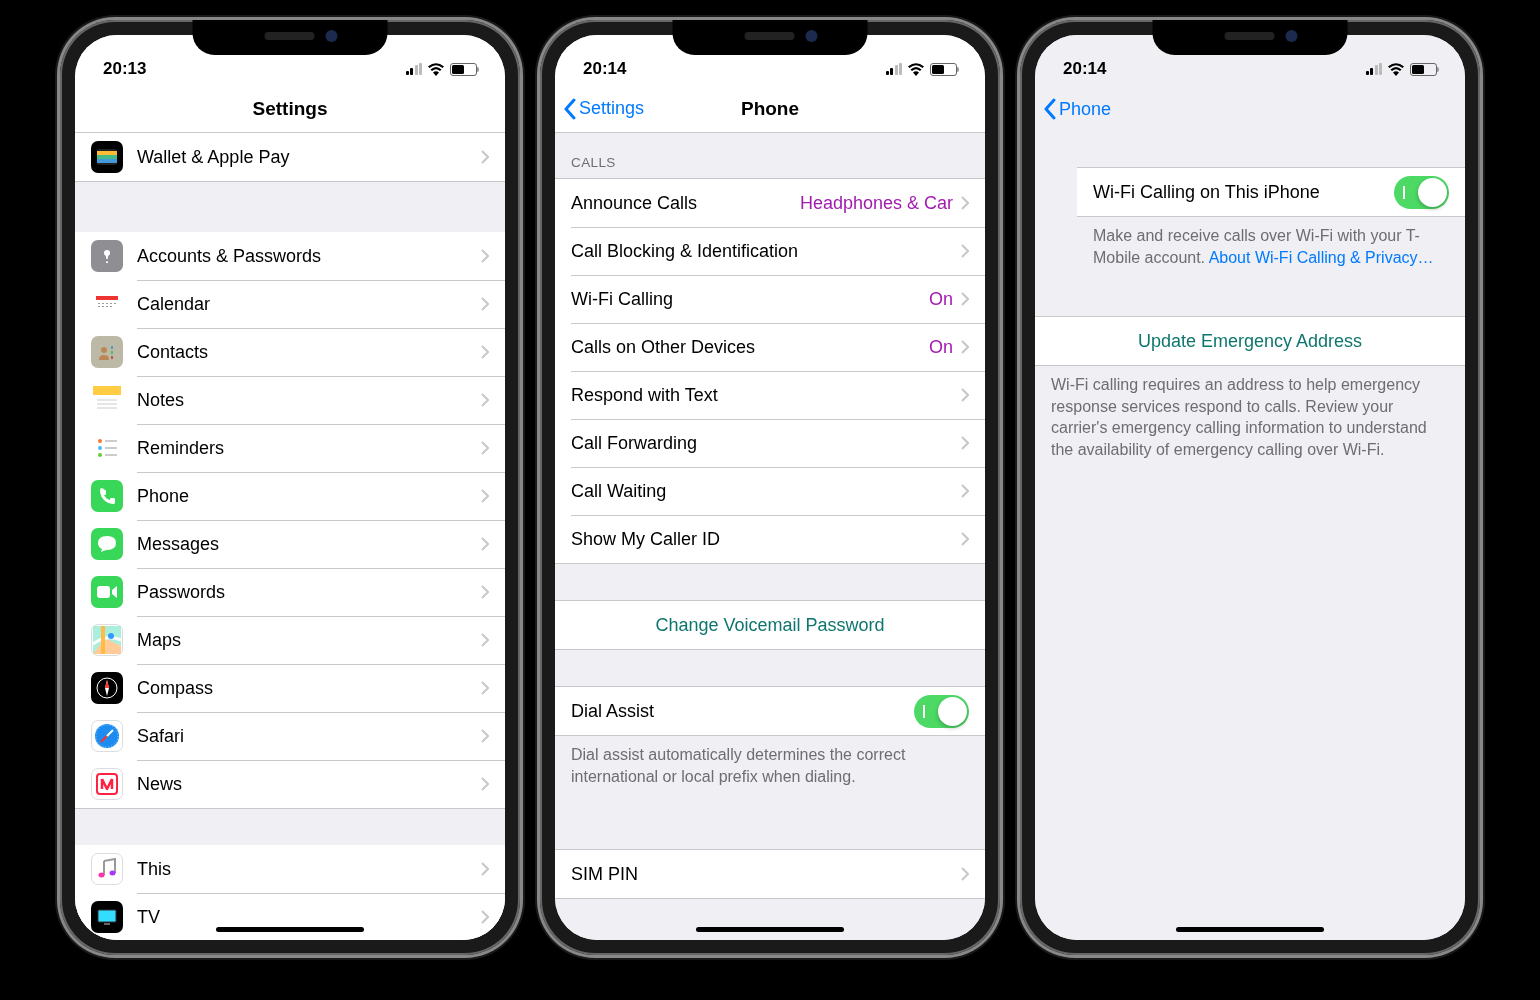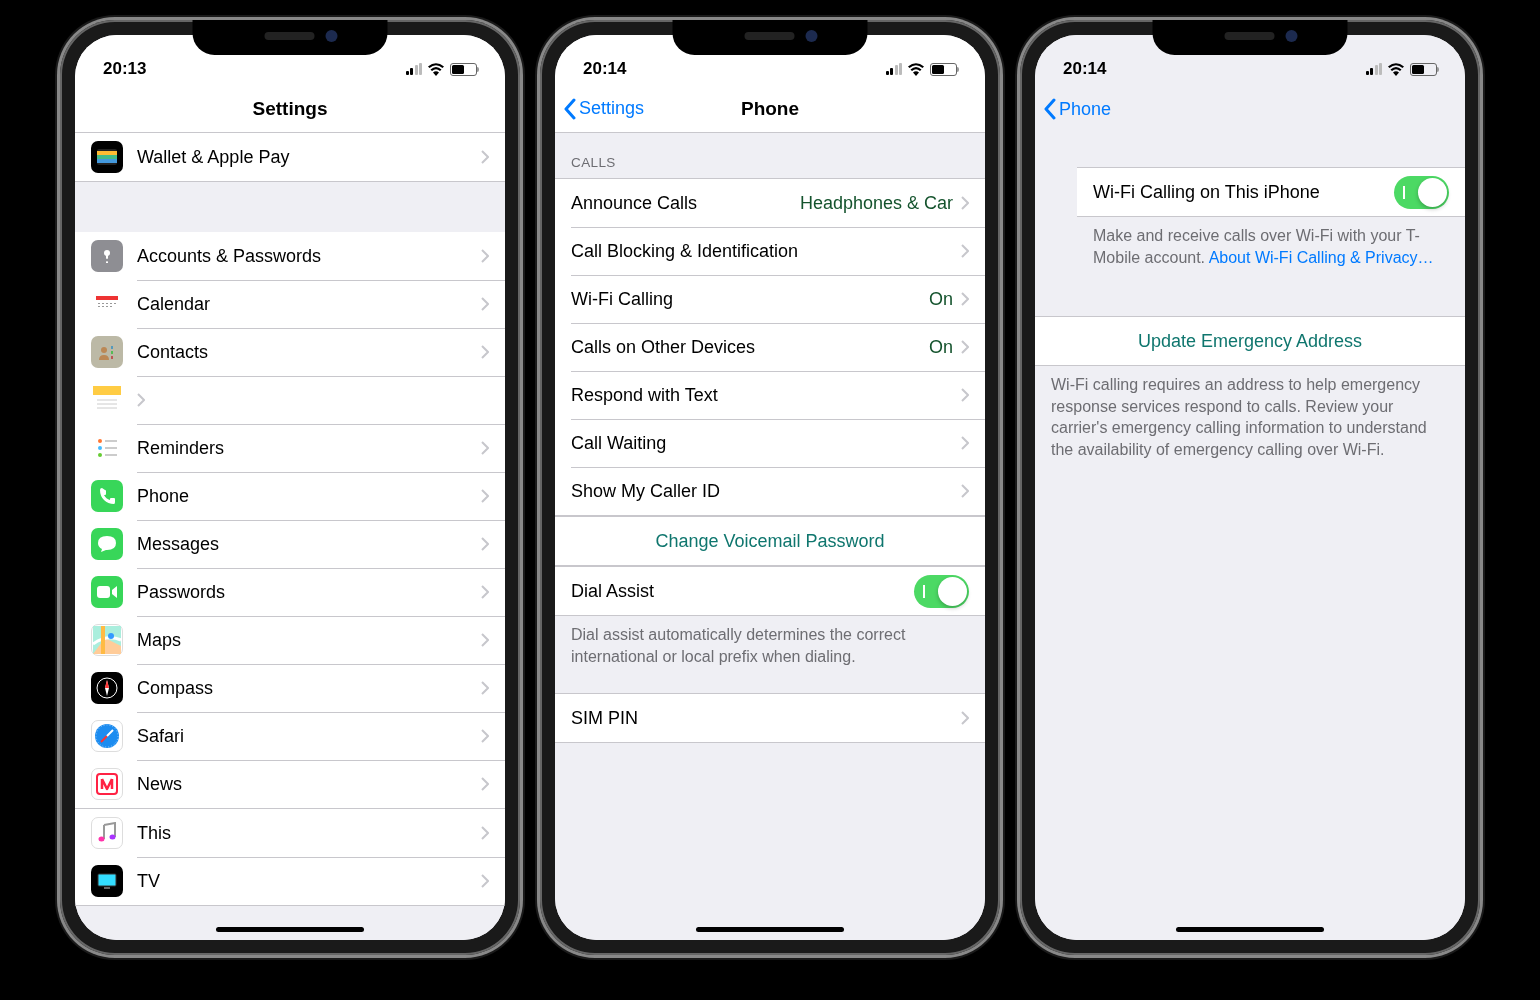--- a/index.html
+++ b/index.html
@@ -101,21 +101,21 @@
       display: flex; align-items: center; color: #007aff;
       font-size: 18px; cursor: pointer; gap: 3px;
     }
     .nav-back svg { width: 13px; height: 22px; }
     
     .content {
       flex: 1;
       overflow-y: hidden;
       background: #efeff4;
     }
-    .group { }
+    .group { margin-bottom: 36px; }
     .group.tight { margin-bottom: 24px; padding-left: 42px; }
     .group.tighter { margin-bottom: 16px; }
     .group-header {
       font-size: 13.5px; color: #6d6d72; text-transform: uppercase;
       padding: 8px 16px 8px; letter-spacing: 0.4px;
     }
     .group-footer {
       font-size: 16px; color: #6d6d72;
       padding: 8px 16px; line-height: 1.35;
     }
@@ -133,21 +133,21 @@
     .row.with-icon::after { left: 62px; }
     .row:last-child::after { display: none; }
     .list { border-top: 0.5px solid #c8c7cc; border-bottom: 0.5px solid #c8c7cc; }
     .row-icon {
       width: 32px; height: 32px; border-radius: 7px;
       margin-right: 14px; display: flex; align-items: center; justify-content: center;
       font-size: 18px; flex-shrink: 0;
     }
     .row-label { flex: 1; font-size: 18px; color: #000; }
     .row-label.link { color: #0f766e; text-align: center; }
-    .row-detail { color: #14532d; font-size: 18px; margin-right: 8px; }
+    .row-detail { color: #a21caf; font-size: 18px; margin-right: 8px; }
     .chevron { color: #c7c7cc; }
     .chevron svg { width: 8px; height: 14px; display: block; }
     .toggle {
       width: 55px; height: 33px; border-radius: 17px;
       background: #4cd964; position: relative; flex-shrink: 0;
     }
     .toggle::after {
       content: ''; position: absolute; width: 29px; height: 29px;
       background: #fff; border-radius: 50%; top: 2px; right: 2px;
       box-shadow: 0 2px 4px rgba(0,0,0,.25);
@@ -271,20 +271,21 @@
             </div>
             <div class="row with-icon">
               <div class="row-icon" style="background: rgb(255, 255, 255);">
                 <svg width="28" height="28" viewBox="0 0 28 28">
                   <rect width="28" height="9" fill="#fc4"></rect>
                   <line x1="4" y1="14" x2="24" y2="14" stroke="#ccc"></line>
                   <line x1="4" y1="18" x2="24" y2="18" stroke="#ccc"></line>
                   <line x1="4" y1="22" x2="24" y2="22" stroke="#ccc"></line>
                 </svg>
               </div>
+              <span class="row-label">Notes</span>
               <span class="chevron">
                 <svg viewBox="0 0 8 14">
                   <path d="M1 1 L7 7 L1 13" stroke="currentColor" stroke-width="2" fill="none"></path>
                 </svg>
               </span>
             </div>
             <div class="row with-icon">
               <div class="row-icon" style="background: rgb(255, 255, 255);">
                 <svg width="22" height="22" viewBox="0 0 22 22">
                   <circle cx="4" cy="4" r="2" fill="#f73"></circle>
@@ -517,20 +518,28 @@
             </div>
             <div class="row">
               <span class="row-label">Respond with Text</span>
               <span class="chevron">
                 <svg viewBox="0 0 8 14">
                   <path d="M1 1 L7 7 L1 13" stroke="currentColor" stroke-width="2" fill="none"></path>
                 </svg>
               </span>
             </div>
             <div class="row">
+              <span class="row-label">Call Forwarding</span>
+              <span class="chevron">
+                <svg viewBox="0 0 8 14">
+                  <path d="M1 1 L7 7 L1 13" stroke="currentColor" stroke-width="2" fill="none"></path>
+                </svg>
+              </span>
+            </div>
+            <div class="row">
               <span class="row-label">Call Waiting</span>
               <span class="chevron">
                 <svg viewBox="0 0 8 14">
                   <path d="M1 1 L7 7 L1 13" stroke="currentColor" stroke-width="2" fill="none"></path>
                 </svg>
               </span>
             </div>
             <div class="row">
               <span class="row-label">Show My Caller ID</span>
               <span class="chevron">

